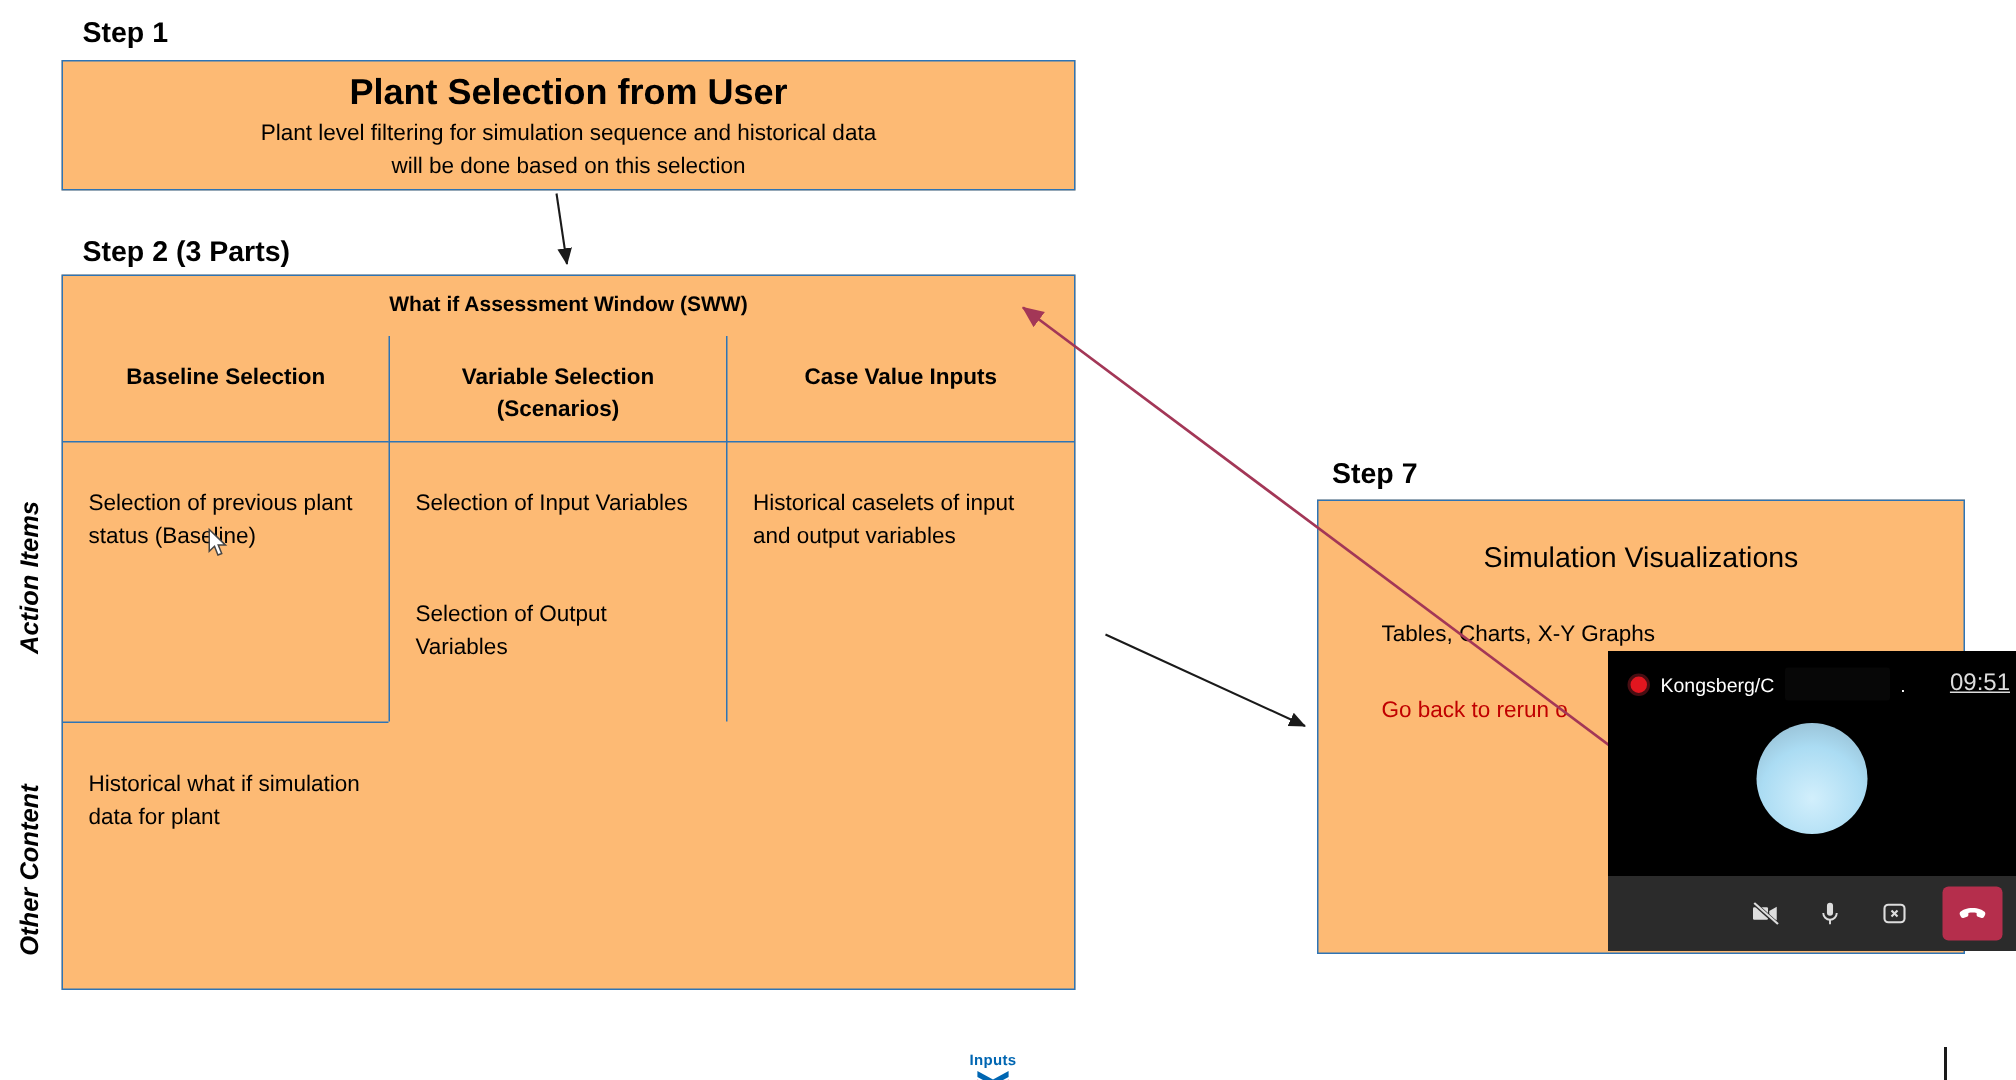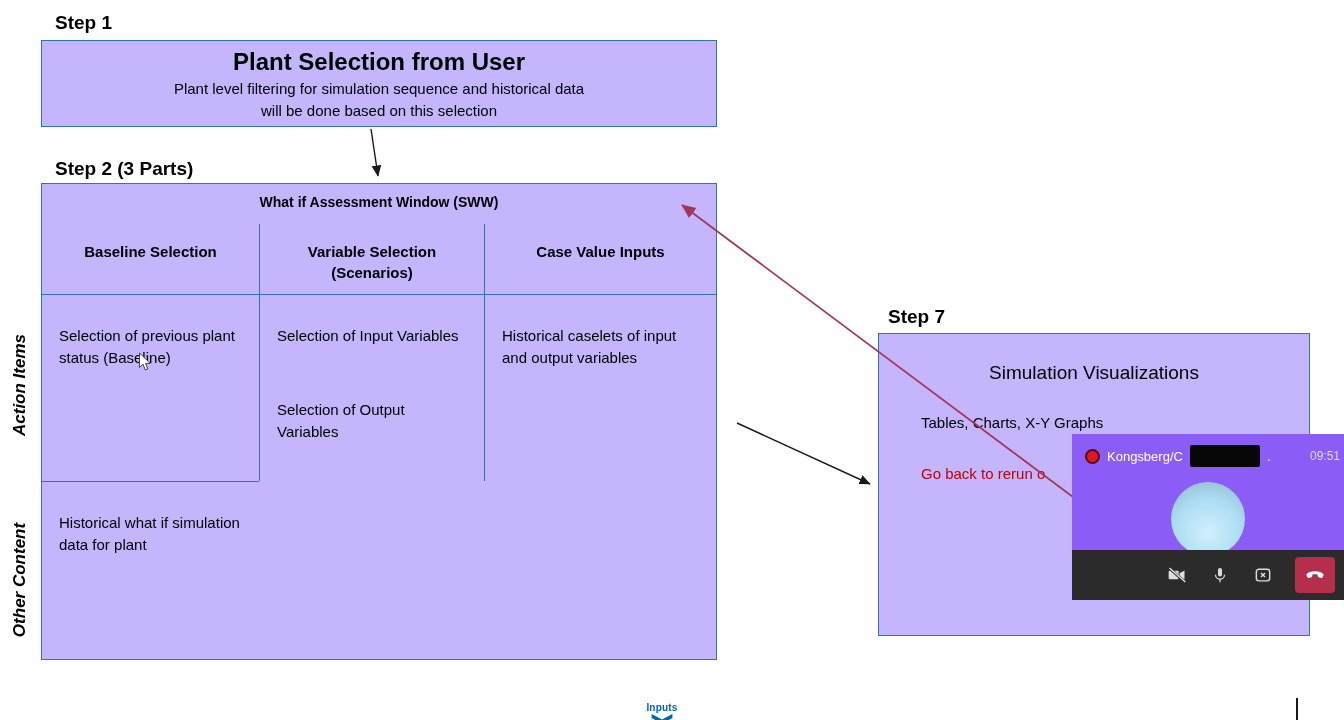--- a/index.html
+++ b/index.html
@@ -7,21 +7,21 @@
   body {
     width:1344px; height:720px; position:relative; overflow:hidden;
     background:#ffffff; color:#000;
     font-family:"Liberation Sans", sans-serif;
   }
   p { margin:0; }
   .preline { white-space:pre-line; }
 
   .step-label { position:absolute; font-size:19px; font-weight:bold; }
 
-  .box { position:absolute; border:1.5px solid #2E74B5; background:#c4b5fd; z-index:1; }
+  .box { position:absolute; border:1.5px solid #2E74B5; background:#fdba74; z-index:1; }
 
   
   #step1-box { left:41px; top:40px; width:676px; height:87px; text-align:center; }
   .s1-title { font-size:24px; font-weight:bold; margin-top:7px; }
   .s1-sub   { font-size:15px; line-height:1.45; margin-top:2px; }
 
   
   #step2-box { left:41px; top:183px; width:676px; height:477px; }
   .sww-title { height:40px; text-align:center; font-weight:bold; font-size:14px; padding-top:10px; }
   .sww-grid  { display:grid; grid-template-columns:217px 225px 1fr; grid-template-rows:70px 187px 1fr; height:calc(100% - 40px); }
@@ -41,27 +41,27 @@
   #step3-box { left:878px; top:333px; width:432px; height:303px; }
   .s3-title { text-align:center; font-weight:normal; font-size:19px; margin-top:28px; }
   .s3-line  { font-size:15px; margin:30px 0 0 42px; }
   .s3-alert { font-size:15px; margin:34px 0 0 42px; color:#C00000; }
 
   
   #arrows { position:absolute; left:0; top:0; z-index:5; pointer-events:none; }
   #cursor { position:absolute; left:138px; top:352px; z-index:6; }
 
   
-  #call { position:absolute; left:1072px; top:434px; width:272px; height:166px; background:#8b5cf6; z-index:10; }
+  #call { position:absolute; left:1072px; top:434px; width:272px; height:200px; background:#000000; z-index:10; }
   .call-header { display:flex; align-items:center; height:44px; padding:0 4px 0 13px; gap:7px; }
   .rec-dot { width:15px; height:15px; border-radius:50%; background:#e1161f; border:2px solid #490d12; flex:0 0 auto; }
   .call-title { color:#fff; font-size:13px; white-space:nowrap; }
   .redacted { width:70px; height:22px; background:#070707; border-radius:2px; flex:0 0 auto; }
   .call-sep { color:#fff; font-size:13px; }
-  .call-time { color:#ddd; font-size:12px; margin-left:auto; white-space:nowrap; }
+  .call-time { color:#ddd; font-size:16px; margin-left:auto; white-space:nowrap;text-decoration:underline; }
   .avatar { width:74px; height:74px; border-radius:50%; margin:4px auto 0;
             background:radial-gradient(circle at 50% 68%, #d2effc 0%, #abdcf3 55%, #8fb3c6 100%); }
   .call-controls { position:absolute; left:0; right:0; bottom:0; height:50px; background:#2b2b2b;
                    display:flex; align-items:center; justify-content:flex-end; gap:21px; padding-right:9px; }
   .ctl { background:none; border:none; padding:0; width:22px; height:22px; cursor:pointer;
          display:flex; align-items:center; justify-content:center; }
   .ctl svg { display:block; }
   .hangup { width:40px; height:36px; background:#b52e4c; border:none; border-radius:4px;
             display:flex; align-items:center; justify-content:center; cursor:pointer; }
 

